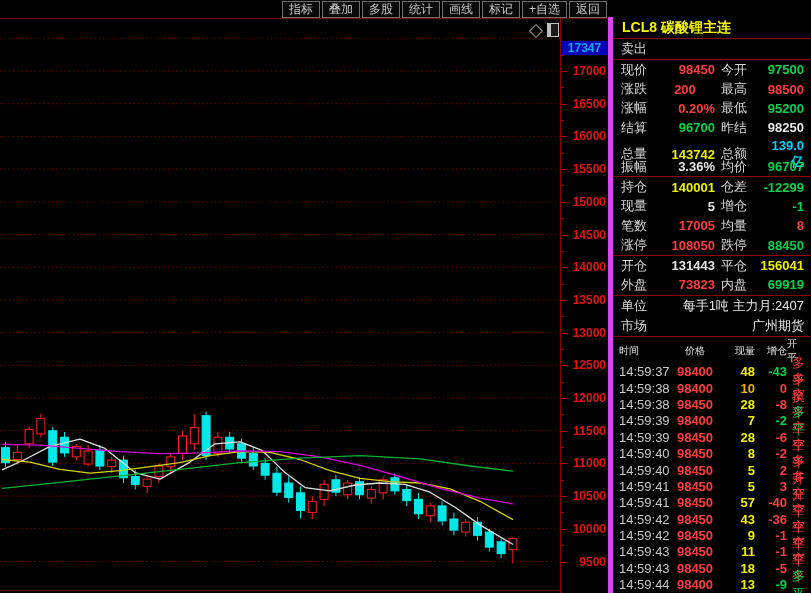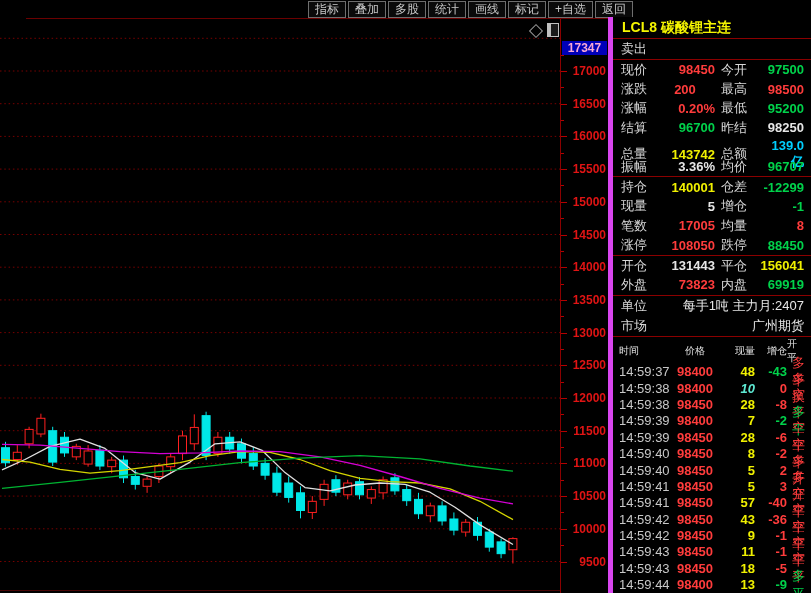--- a/index.html
+++ b/index.html
@@ -2,40 +2,40 @@
 <html><head>
 <meta charset="utf-8">
 <style>
   html,body{margin:0;padding:0;background:#000;}
   body{width:811px;height:593px;position:relative;overflow:hidden;
        font-family:"Liberation Sans","DejaVu Sans",sans-serif;
        -webkit-font-smoothing:antialiased;}
   
   #topbar{position:absolute;left:0;top:0;width:608px;height:19px;
           border-bottom:1px solid #6b0000;display:flex;justify-content:flex-end;
-          align-items:center;gap:2px;padding-right:1px;box-sizing:border-box;background:#000;margin-left:26px;}
+          align-items:center;gap:2px;padding-right:1px;box-sizing:border-box;background:#000;}
   .tbtn{height:15px;line-height:15px;padding:0 6px;border:1px solid #6e6e6e;
         color:#c8c8c8;font-size:12px;background:#0a0a0a;cursor:default;white-space:nowrap;}
   
   #chart-region{position:absolute;left:0;top:19px;width:560px;height:574px;background:#000;}
   #chart-svg{position:absolute;left:0;top:0;}
   #chart-bottom-line{position:absolute;left:0;top:571px;width:608px;height:1px;background:#4a0505;}
   #diamond-icon{position:absolute;left:531px;top:7px;width:8px;height:8px;
                 border:1px solid #9a9a9a;transform:rotate(45deg);background:#000;}
   #page-icon{position:absolute;left:547px;top:4px;width:10px;height:12px;
              border:1px solid #c0c0c0;background:#1a1a1a;}
   #page-icon::before{content:"";position:absolute;left:0;top:0;width:3px;height:12px;background:#c0c0c0;}
   
   #axis-strip{position:absolute;left:560px;top:19px;width:48px;height:574px;
               border-left:1px solid #8b0000;background:#000;}
   .ax-label{position:absolute;right:3px;width:42px;text-align:right;color:#e01414;
             font-size:12px;font-weight:700;line-height:14px;}
   .ax-tick{position:absolute;left:0;height:1px;background:#b40000;}
   #axis-marker{position:absolute;left:1px;width:45px;height:14px;background:#0000b8;
-               color:#f9a8d4;font-size:12px;line-height:14px;text-align:center;font-weight:700;}
+               color:#0ea5e9;font-size:12px;line-height:14px;text-align:center;font-weight:700;}
   
   #right-panel{position:absolute;left:608px;top:17px;width:203px;height:593px;
                border-left:5px solid #d946ef;box-sizing:border-box;background:#000;}
   #qp-title{height:21px;line-height:21px;padding-left:9px;color:#f5f500;
             font-size:14px;font-weight:700;border-bottom:1px solid #8b0000;}
   .ba-row{display:grid;grid-template-columns:44px 76px 1fr;align-items:center;height:20px;}
   .ba-label{color:#d8d8d8;font-size:13px;padding-left:8px;}
   .ba-price{font-size:15px;font-weight:700;text-align:center;}
   .ba-qty{font-size:15px;font-weight:700;text-align:right;padding-right:8px;}
   #bidask{border-bottom:1px solid #8b0000;}
@@ -352,21 +352,21 @@
       <div class="tick-row">
         <span class="tk-time">14:59:37</span>
         <span class="tk-price" style="color: rgb(255, 60, 60);">98400</span>
         <span class="tk-vol" style="color: rgb(240, 240, 0);">48</span>
         <span class="tk-delta" style="color: rgb(0, 210, 75);">-43</span>
         <span class="tk-flag" style="color: rgb(255, 60, 60);">多平</span>
       </div>
       <div class="tick-row">
         <span class="tk-time">14:59:38</span>
         <span class="tk-price" style="color: rgb(255, 60, 60);">98400</span>
-        <span class="tk-vol" style="color: #5eead4; font-style: italic;">10</span>
+        <span class="tk-vol" style="color: #eab308;">10</span>
         <span class="tk-delta" style="color: rgb(255, 60, 60);">0</span>
         <span class="tk-flag" style="color: rgb(255, 60, 60);">多换</span>
       </div>
       <div class="tick-row">
         <span class="tk-time">14:59:38</span>
         <span class="tk-price" style="color: rgb(255, 60, 60);">98450</span>
         <span class="tk-vol" style="color: rgb(240, 240, 0);">28</span>
         <span class="tk-delta" style="color: rgb(255, 60, 60);">-8</span>
         <span class="tk-flag" style="color: rgb(255, 60, 60);">空平</span>
       </div>

